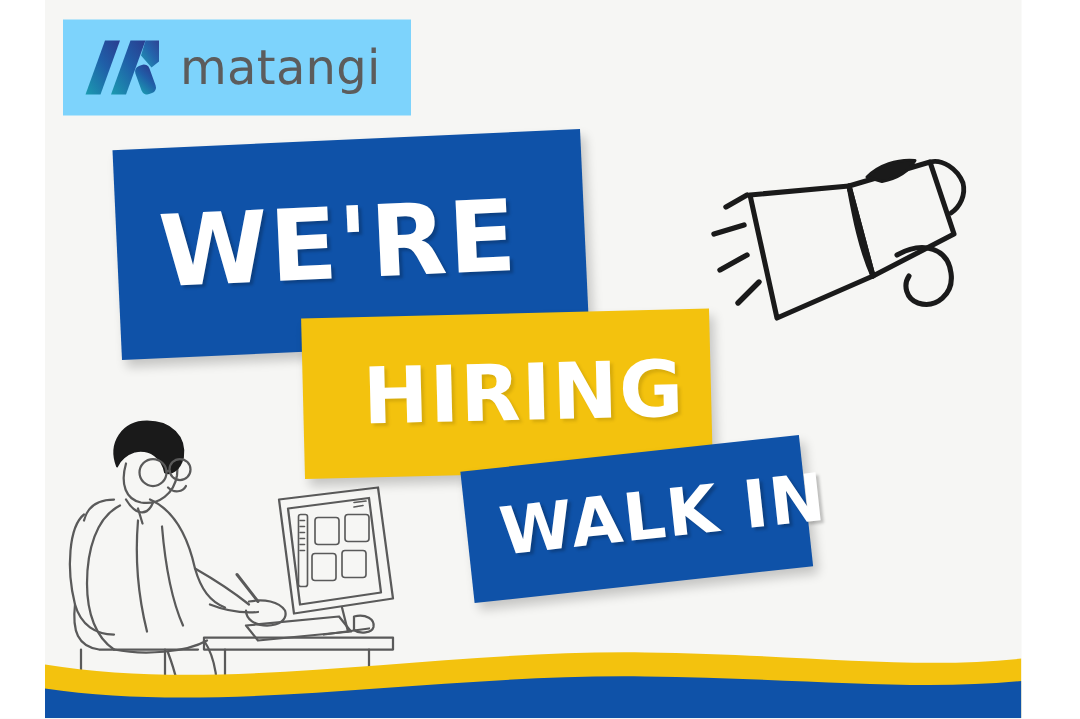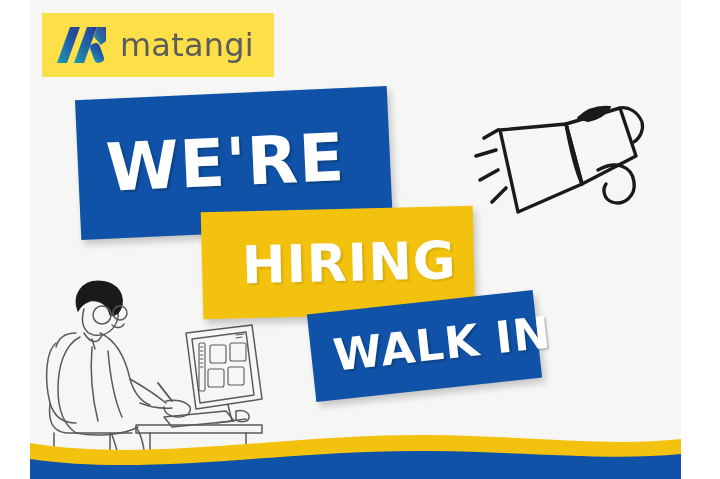--- a/index.html
+++ b/index.html
@@ -33,21 +33,21 @@
     overflow: hidden;
   }
 
   
   #logo-badge {
     position: absolute;
     left: 12px;
     top: 13px;
     width: 232px;
     height: 64px;
-    background: #fde047;
+    background: #7dd3fc;
     display: flex;
     align-items: center;
     padding-left: 14px;
     box-sizing: border-box;
     z-index: 30;
   }
   #logo-mark {
     width: 52px;
     height: 40px;
     flex: 0 0 auto;

